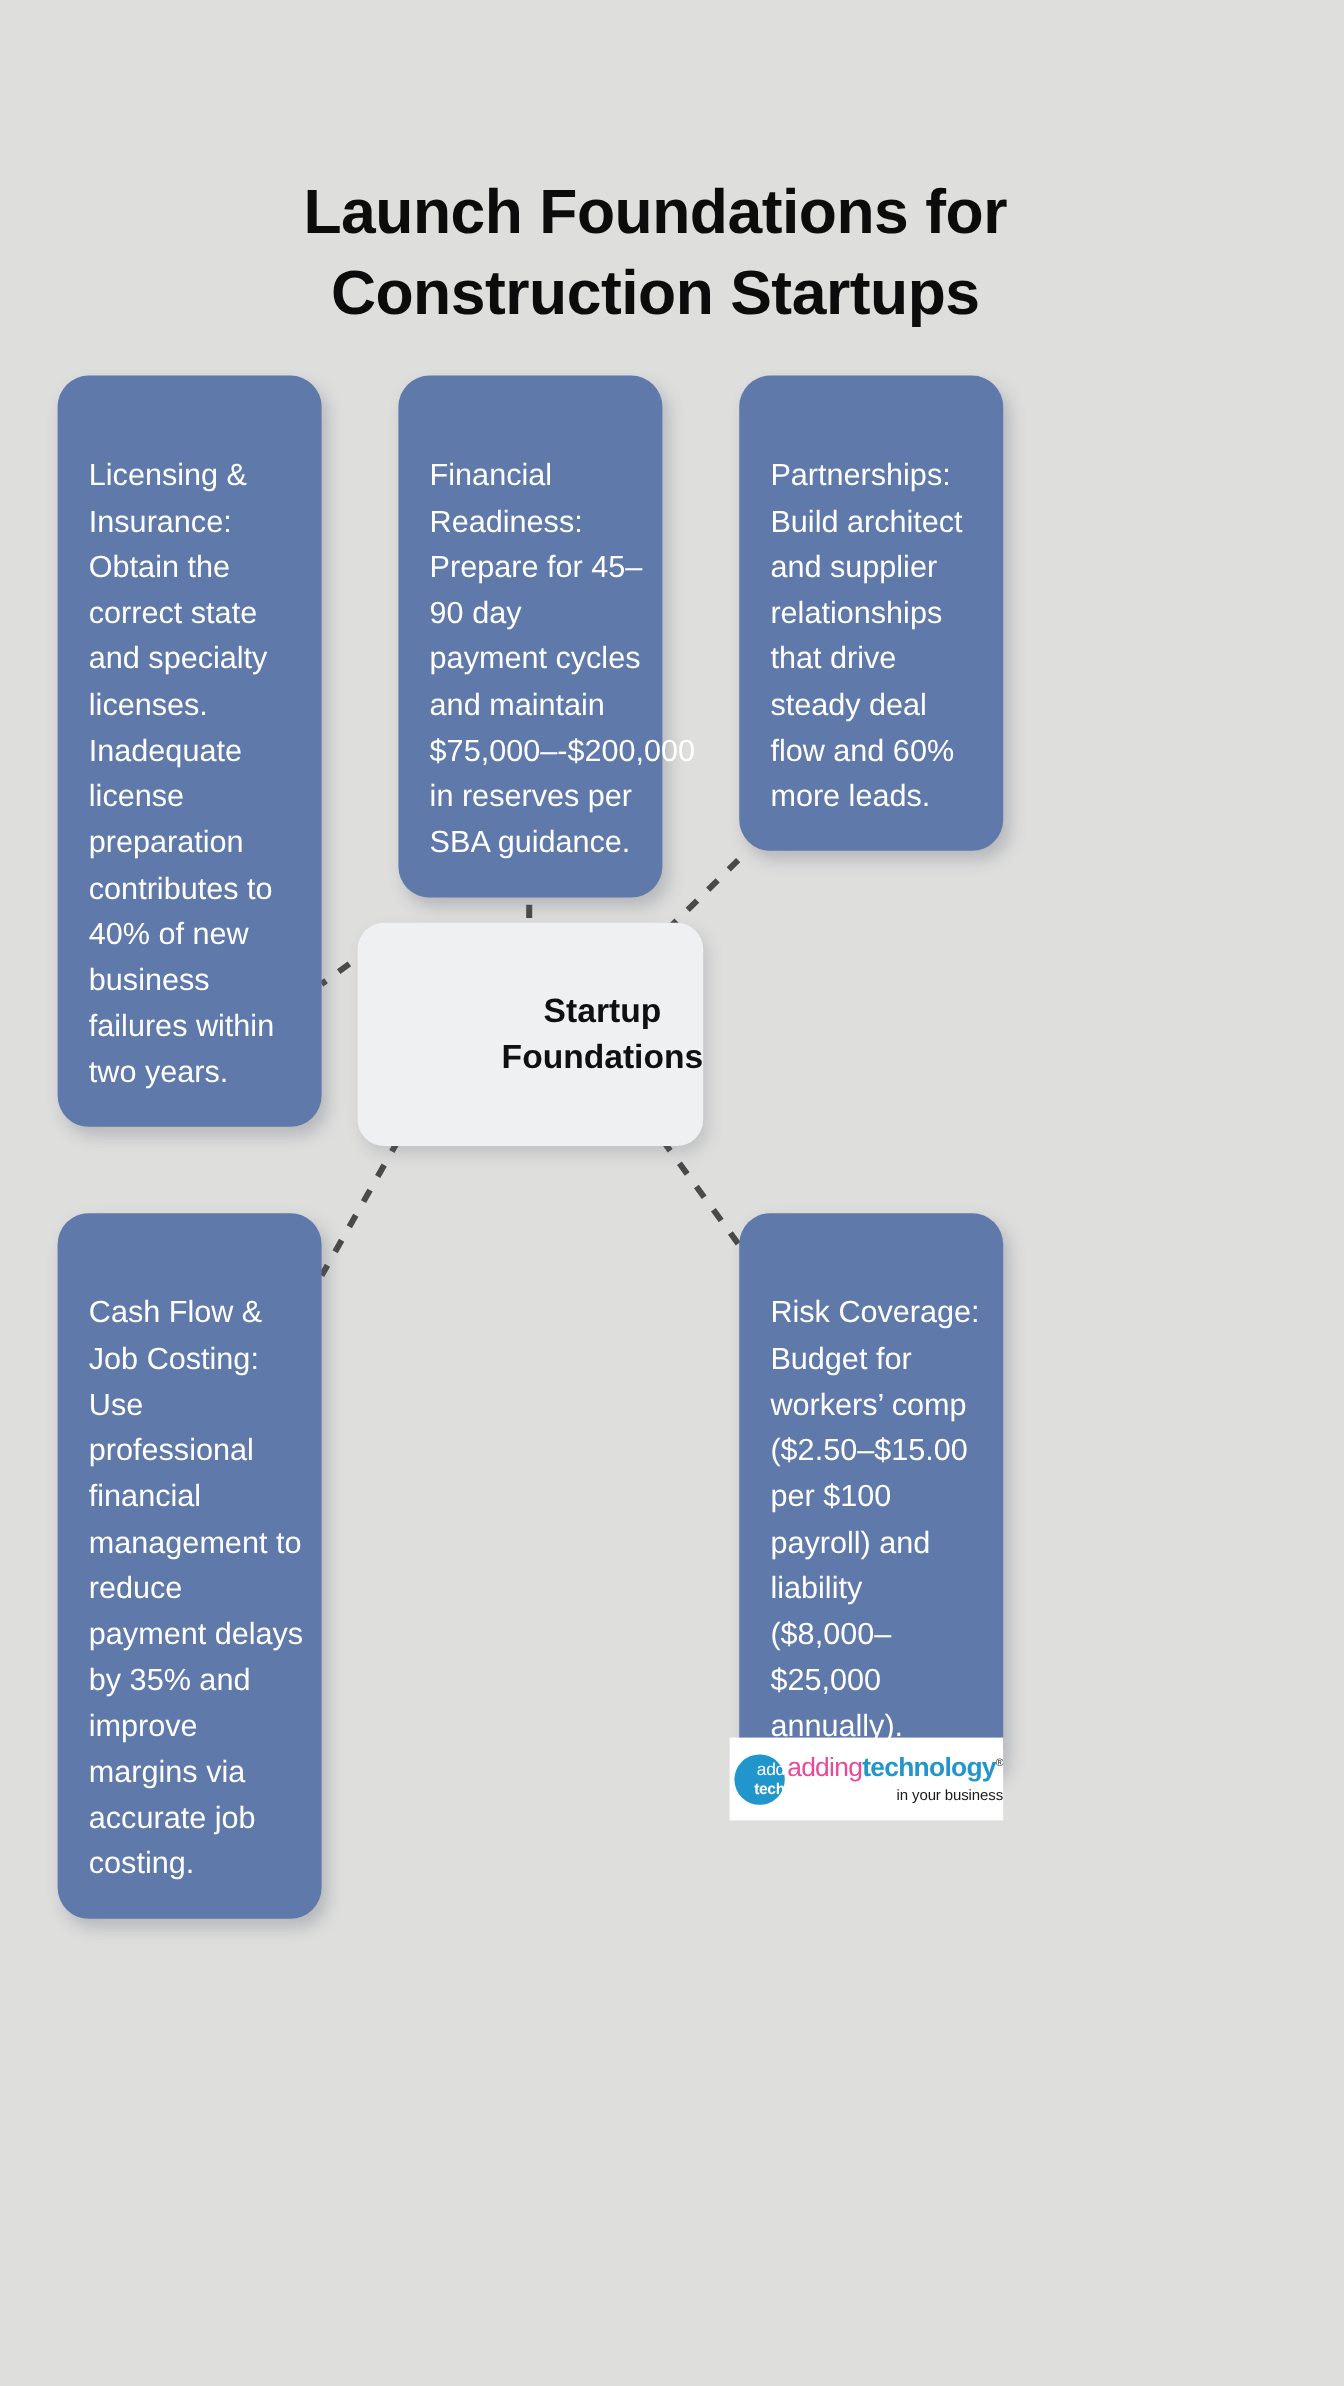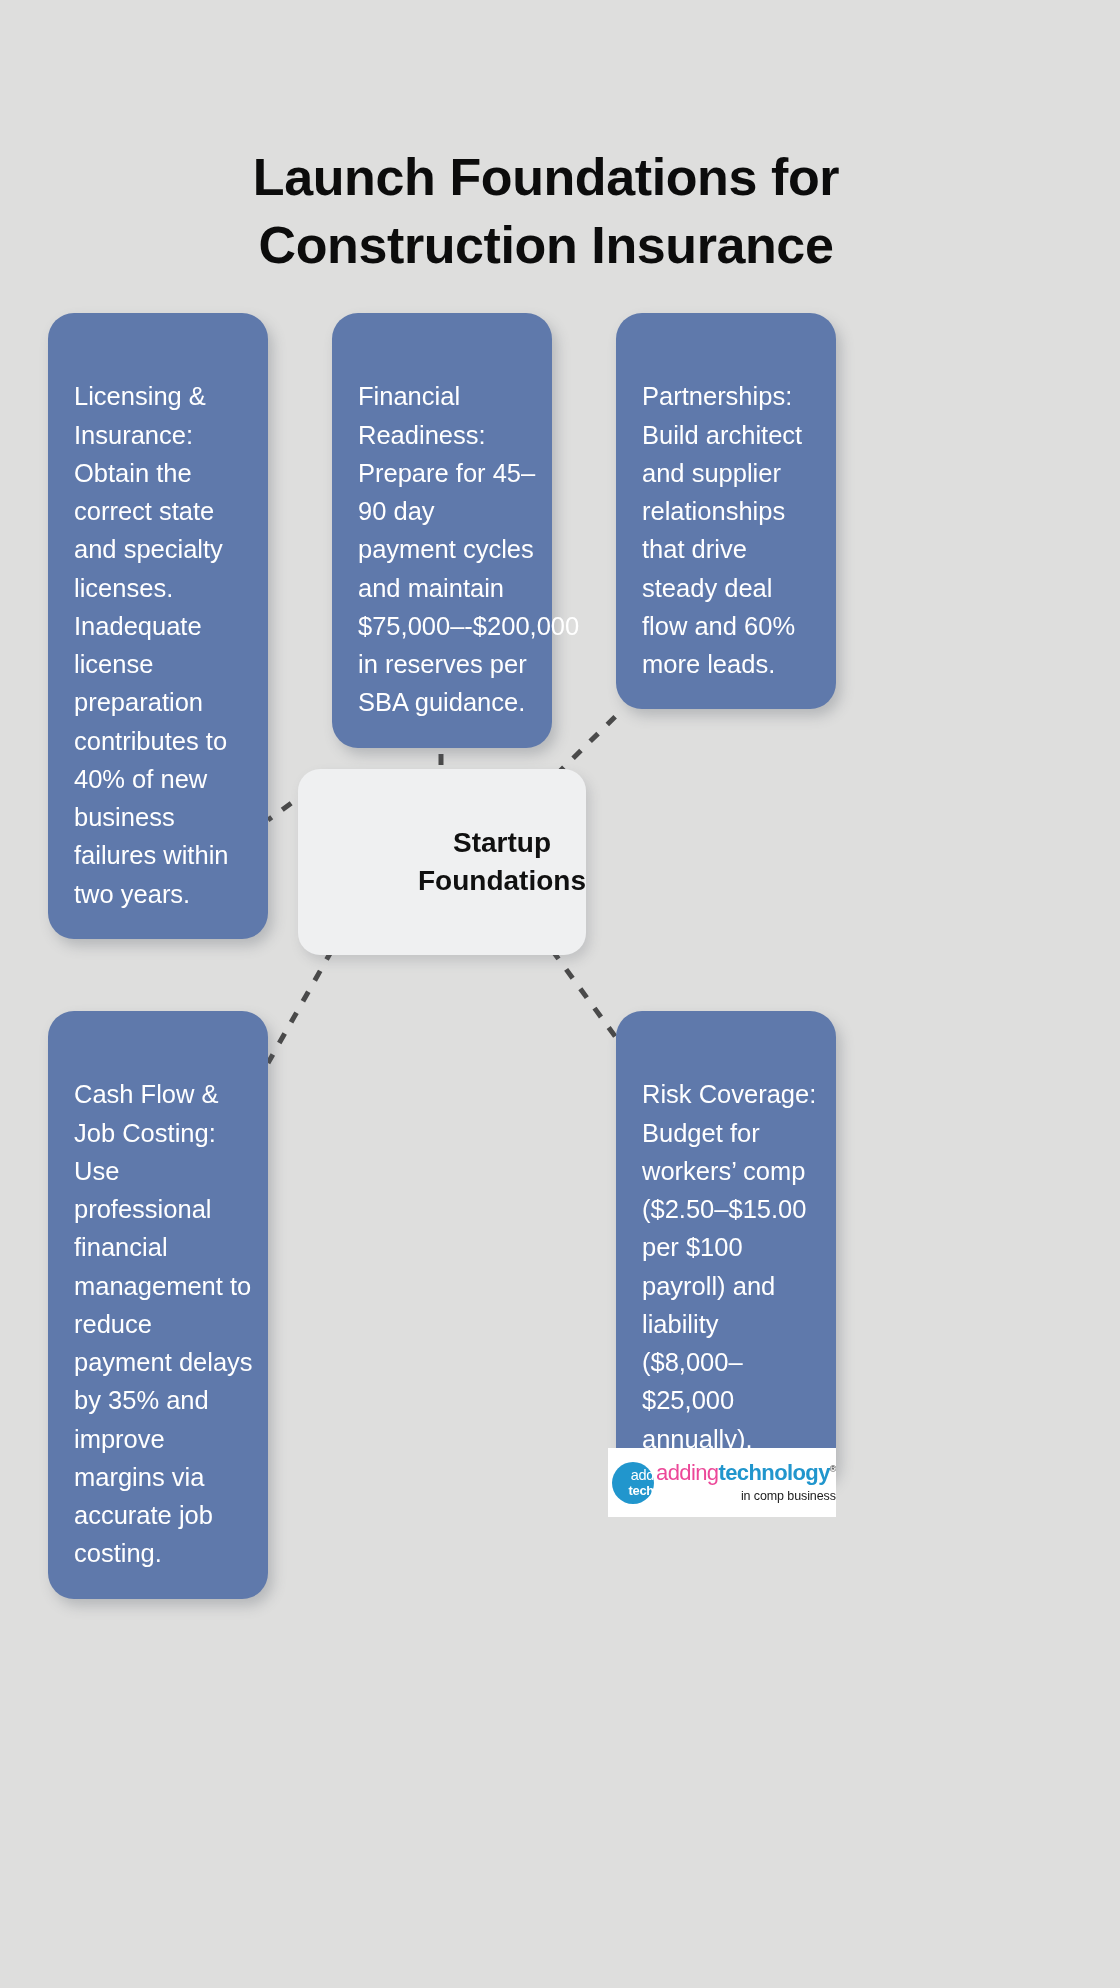--- a/index.html
+++ b/index.html
@@ -149,21 +149,21 @@
     letter-spacing: -0.1px;
   }
 </style>
 </head>
 <body>
 
 <div id="page-root">
 
   <h1 class="title">
     <span class="title-line">Launch Foundations for</span>
-    <span class="title-line">Construction Insurance</span>
+    <span class="title-line">Construction Startups</span>
   </h1>
 
   <svg id="connectors" viewBox="0 0 1120 1988" width="1120" height="1988">
     <g stroke="#4a4a4a" stroke-width="5" stroke-dasharray="11 13" fill="none" stroke-linecap="butt">
       <line x1="330" y1="775" x2="268" y2="820"></line>
       <line x1="441" y1="765" x2="441" y2="650"></line>
       <line x1="556" y1="775" x2="622" y2="710"></line>
       <line x1="332" y1="950" x2="268" y2="1063"></line>
       <line x1="552" y1="950" x2="620" y2="1043"></line>
     </g>
@@ -194,17 +194,17 @@
 Foundations</span>
   </div>
 
   <div class="logo-box">
     <div class="logo-badge">
       <span class="logo-badge-add">add</span>
       <span class="logo-badge-tech">tech</span>
     </div>
     <div class="logo-text">
       <div class="logo-wordmark"><span class="logo-word-adding">adding</span><span class="logo-word-technology">technology</span><span class="logo-reg">®</span></div>
-      <div class="logo-tagline">in comp business</div>
+      <div class="logo-tagline">in your business</div>
     </div>
   </div>
 
 </div>
 
 </body></html>

